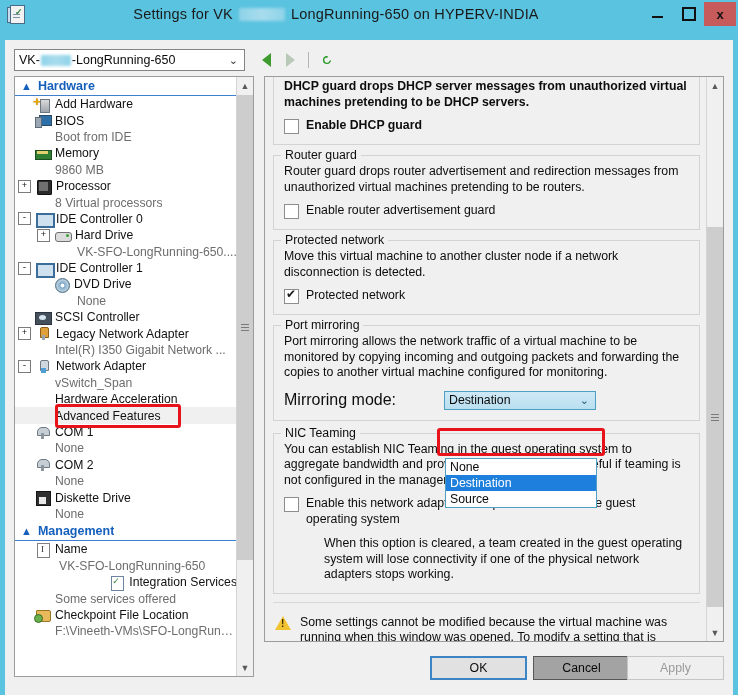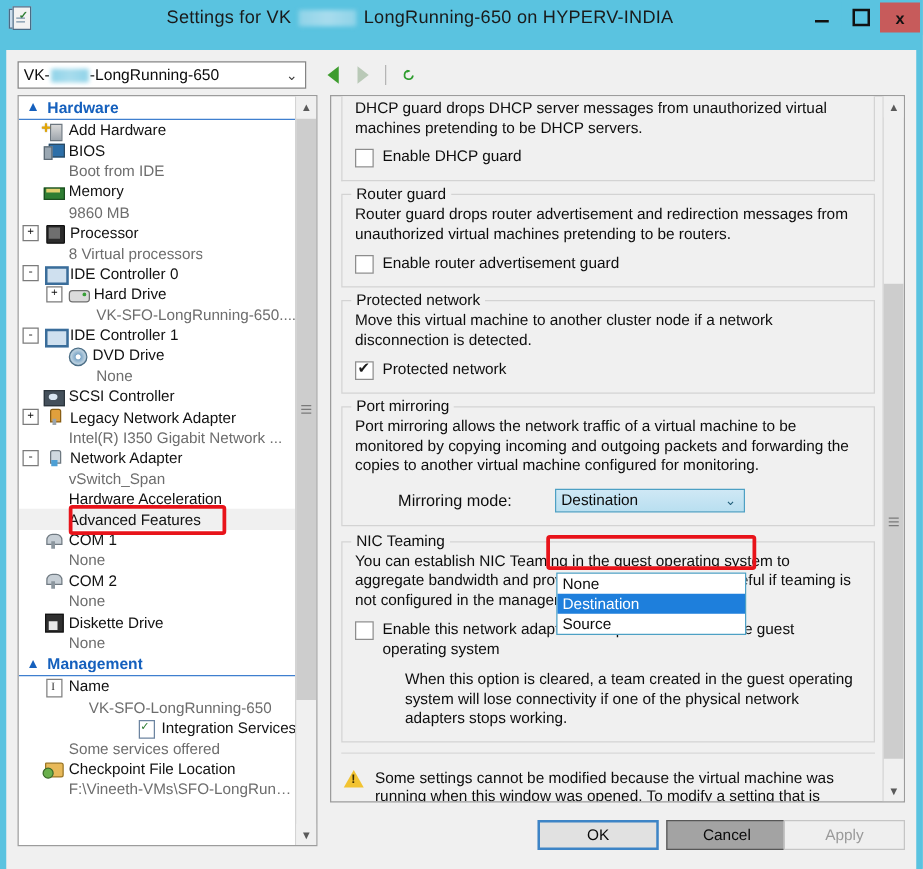--- a/index.html
+++ b/index.html
@@ -266,27 +266,27 @@
     position: relative;
   }
   .cbox.checked::after {
     content: "✔";
     position: absolute; left: 1px; top: -3px;
     font-size: 12px; color: #1b1b1b; line-height: 14px;
   }
   .cblabel { line-height: 15.5px; }
 
   
-  .group.partial { margin-top: -10px; border-top: none; }
+  .group.partial { margin-top: -10px; border-top: none; font-weight: bold; }
 
   
   .mirror-row {
     display: flex; align-items: center; margin-top: 10px;
   }
-  .mirror-label { width: 160px; font-size: 13px; text-align: center; }
+  .mirror-label { width: 160px; font-size: 16px; }
   .combo {
     width: 152px; height: 19px;
     background: linear-gradient(180deg,#cfe8f5,#b9dff0);
     border: 1px solid #4da0c4;
     box-sizing: border-box;
     display: flex; align-items: center;
     padding-left: 4px;
     font-size: 12.3px; color: #0b0b0b;
     position: relative;
   }
@@ -553,21 +553,21 @@
 
         <div class="tree-row section">
           <span class="chev">▲</span>
           <span class="lbl">Management</span>
         </div>
 
         <div class="tree-row" style="padding-left:19px;">
           <span class="ticon ic-name"></span>
           <span class="lbl">Name</span>
         </div>
-        <div class="tree-row sub" style="padding-left:56px;">
+        <div class="tree-row sub" style="padding-left:44px;">
           <span class="lbl">VK-SFO-LongRunning-650</span>
         </div>
 
         <div class="tree-row" style="padding-left:19px;justify-content:flex-end;">
           <span class="ticon ic-int"></span>
           <span class="lbl">Integration Services</span>
         </div>
         <div class="tree-row sub" style="padding-left:40px;">
           <span class="lbl">Some services offered</span>
         </div>

